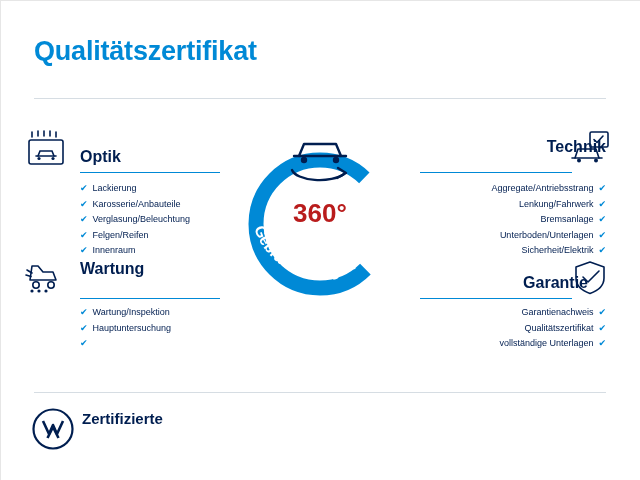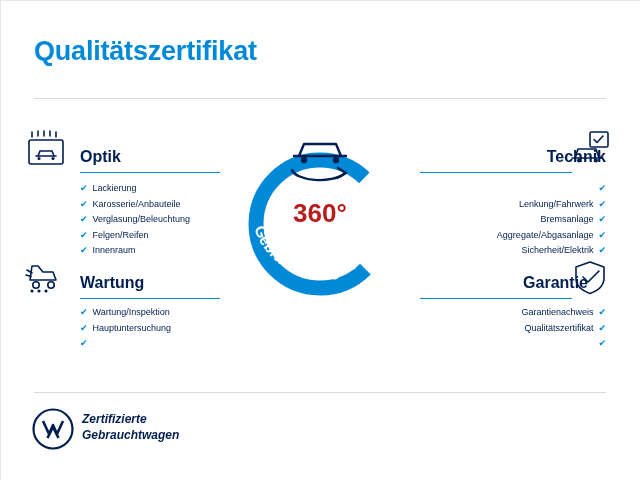--- a/index.html
+++ b/index.html
@@ -117,25 +117,24 @@
     position: absolute;
     left: 32px;
     top: 408px;
     width: 42px;
     height: 42px;
   }
   #footer-text {
     position: absolute;
     left: 82px;
     top: 411px;
-    font-size: 12px;
+    font-size: 15px;
     font-weight: bold;
     line-height: 16px;
     color: #001e50;
-    font-style: italic;
   }
 
   
   #frame {
     position: absolute;
     left: 0; top: 0;
     width: 639px; height: 479px;
     border: 1px solid #e6e6e6;
     pointer-events: none;
   }
@@ -193,21 +192,21 @@
       <path d="M6 22 h26 l-3 -8 h-10 l-5 -6 h-6 z"></path>
       <circle cx="12" cy="27" r="3.2"></circle>
       <circle cx="27" cy="27" r="3.2"></circle>
       <path d="M3 12 l5 3"></path>
         <path d="M2 17 l5 1.5"></path>
       <circle cx="8" cy="33" r="1.6" fill="#001e50" stroke="none"></circle>
       <circle cx="15" cy="33" r="1.6" fill="#001e50" stroke="none"></circle>
       <circle cx="22" cy="33" r="1.6" fill="#001e50" stroke="none"></circle>
     </svg>
   </div>
-  <div class="sec-head" style="left:80px; top:274px;">Wartung</div>
+  <div class="sec-head" style="left:80px; top:260px;">Wartung</div>
   <div class="sec-rule" style="left:80px; top:298px; width:140px;"></div>
 
   <div class="list left" style="left:80px; top:305px;">
     <div class="row">
         <span class="check">✔</span>
         <span>Wartung/Inspektion</span>
       </div>
     <div class="row">
         <span class="check">✔</span>
         <span>Hauptuntersuchung</span>
@@ -220,37 +219,38 @@
   <div class="icon-box" style="left:570px; top:130px; width:46px; height:40px;">
     <svg width="46" height="40" viewBox="0 0 46 40" fill="none" stroke="#001e50" stroke-width="1.6" stroke-linecap="round" stroke-linejoin="round">
       <path d="M2 28 h30"></path>
       <path d="M5 28 l3 -9 h18 l3 9"></path>
       <circle cx="9" cy="30.5" r="2" fill="#001e50" stroke="none"></circle>
       <circle cx="26" cy="30.5" r="2" fill="#001e50" stroke="none"></circle>
       <rect x="20" y="2" width="18" height="15" rx="1.5"></rect>
       <path d="M24 9.5 l3 3 l6 -6.5"></path>
     </svg>
   </div>
-  <div class="sec-head" style="right:34px; top:148px; text-align:right;">Technik</div>
+  <div class="sec-head" style="right:34px; top:138px; text-align:right;">Technik</div>
   <div class="sec-rule" style="left:420px; top:172px; width:152px;"></div>
 
   <div class="list right" style="right:34px; top:181px; width:250px;">
     <div class="row">
+        <span>Aggregate/Antriebsstrang</span>
         <span class="check">✔</span>
       </div>
     <div class="row">
         <span>Lenkung/Fahrwerk</span>
         <span class="check">✔</span>
       </div>
     <div class="row">
         <span>Bremsanlage</span>
         <span class="check">✔</span>
       </div>
     <div class="row">
-        <span>Aggregate/Abgasanlage</span>
+        <span>Unterboden/Unterlagen</span>
         <span class="check">✔</span>
       </div>
     <div class="row">
         <span>Sicherheit/Elektrik</span>
         <span class="check">✔</span>
       </div>
   </div>
 
   <div class="icon-box" style="left:572px; top:258px; width:40px; height:40px;">
     <svg width="40" height="40" viewBox="0 0 40 40" fill="none" stroke="#001e50" stroke-width="1.6" stroke-linecap="round" stroke-linejoin="round">
@@ -264,20 +264,21 @@
   <div class="list right" style="right:34px; top:305px; width:250px;">
     <div class="row">
         <span>Garantienachweis</span>
         <span class="check">✔</span>
       </div>
     <div class="row">
         <span>Qualitätszertifikat</span>
         <span class="check">✔</span>
       </div>
     <div class="row">
+        <span>vollständige Unterlagen</span>
         <span class="check">✔</span>
       </div>
   </div>
 
   <div id="circle-wrap">
     <svg width="188" height="188" viewBox="0 0 188 188" fill="none">
       <defs>
         <path id="ringpath" d="M 94 178 m -70 0 a 70 70 0 1 1 140 0"></path>
         <path id="textpath" d="M 27 110 A 70 70 0 0 0 163 110"></path>
       </defs>
@@ -302,17 +303,16 @@
   <div id="footer-rule"></div>
   <div id="vw-logo">
     <svg width="42" height="42" viewBox="0 0 42 42" fill="none">
       <circle cx="21" cy="21" r="19.5" stroke="#001e50" stroke-width="2.2" fill="none"></circle>
       <path d="M11 13 L17 26 L21 17 L25 26 L31 13" stroke="#001e50" stroke-width="2.6" fill="none" stroke-linejoin="round"></path>
       <path d="M15.5 30 L21 19 L26.5 30" stroke="#001e50" stroke-width="2.6" fill="none" stroke-linejoin="round"></path>
     </svg>
   </div>
   <div id="footer-text">
     <div>Zertifizierte</div>
-    <div>Gebrauchtwagen</div>
   </div>
 
   <div id="frame"></div>
 </div>
 
 </body></html>

